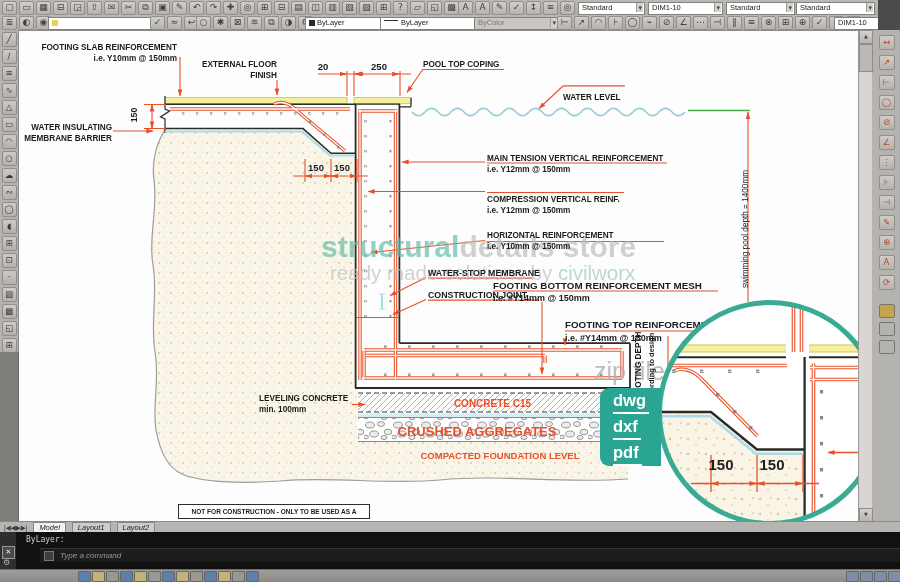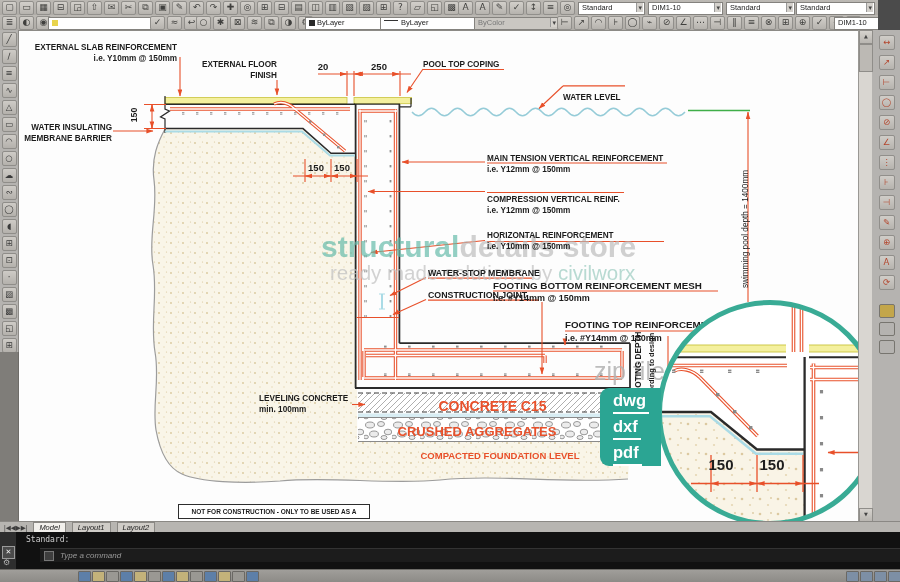--- a/index.html
+++ b/index.html
@@ -238,21 +238,21 @@
         <path d="M487,192.5 H624"></path>
         <path d="M487,241.5 H664"></path>
       <path d="M428,278.2 H532"></path>
         <path d="M428,300.2 H539"></path>
       <path d="M493,291 H718"></path>
         <path d="M565,331 H780"></path>
     </g>
   </svg>
 
   <div class="lbl rgt" style="left:30px;top:42px;width:147px;">
-    <div>EXTERNAL SLAB REINFORCEMENT</div>
+    <div>FOOTING SLAB REINFORCEMENT</div>
       <div>i.e. Y10mm @ 150mm</div>
   </div>
   <div class="lbl rgt" style="left:197px;top:59px;width:80px;">
     <div>EXTERNAL FLOOR</div>
       <div>FINISH</div>
   </div>
   <div class="lbl ctr" style="left:312px;top:60px;width:22px;font-size:9.5px;">20</div>
   <div class="lbl ctr" style="left:366px;top:60px;width:26px;font-size:9.5px;">250</div>
   <div class="lbl" style="left:423px;top:58.5px;">POOL TOP COPING</div>
   <div class="lbl" style="left:563px;top:75.5px;margin-top:16px;">WATER LEVEL</div>
@@ -283,21 +283,21 @@
     <div>FOOTING TOP REINFORCEMENT MESH</div>
       <div style="font-size:9px;">i.e. #Y14mm @ 150mm</div>
   </div>
   <div class="lbl ctr rot" style="left:0;top:0;width:132px;font-weight:normal;font-size:8.2px;transform:translate(740px,295px) rotate(-90deg);">swimming pool depth = 1400mm</div>
   <div class="lbl rot" style="left:0;top:0;width:64px;transform:translate(633px,399px) rotate(-90deg);">FOOTING DEPTH</div>
   <div class="lbl rot" style="left:0;top:0;width:74px;font-size:7.5px;transform:translate(647px,404px) rotate(-90deg);">according to design</div>
   <div class="lbl" style="left:259px;top:394px;line-height:1.3;">
     <div>LEVELING CONCRETE</div>
       <div>min. 100mm</div>
   </div>
-  <div class="lbl ctr redtx" style="left:430px;top:397px;width:125px;font-size:14px;">CONCRETE C15</div>
+  <div class="lbl ctr redtx" style="left:430px;top:397px;width:125px;font-size:10px;">CONCRETE C15</div>
   <div class="lbl ctr redtx" style="left:383px;top:423px;width:172px;font-size:13px;margin-left:8px;">CRUSHED AGGREGATES</div>
   <div class="lbl ctr redtx" style="left:420px;top:449px;width:160px;font-size:9.5px;">COMPACTED FOUNDATION LEVEL</div>
   <div class="lbl ctr" style="left:303px;top:161px;width:26px;font-size:9.5px;">150</div>
   <div class="lbl ctr" style="left:329px;top:161px;width:26px;font-size:9.5px;">150</div>
 
   <div id="wm1"><span class="b1">structural</span><span class="b2">details store</span></div>
   <div id="wm2"><span>ready made solutions by </span><span class="b3">civilworx</span></div>
   <div id="wmzip">zip file</div>
 
   <div id="disc">NOT FOR CONSTRUCTION - ONLY TO BE USED AS A TEMPLATE</div>
@@ -518,21 +518,21 @@
     <span class="tnav"><span>|◀</span><span>◀</span><span>▶</span><span>▶|</span></span>
     <span class="tab active">Model</span>
     <span class="tab">Layout1</span>
     <span class="tab">Layout2</span>
   </div>
 
   <div id="cmdpanel" class="abs">
     <div id="cmdstrip"></div>
     <div id="cmdclose"></div>
     <div id="cmdtool"></div>
-    <div id="cmdhist">Standard:</div>
+    <div id="cmdhist">ByLayer:</div>
     <div id="cmdinputrow">
       <div id="cmdbox"></div>
       <div id="cmdprompt">Type a command</div>
     </div>
   </div>
 
   <div id="statusrow" class="abs">
     <div id="stleft">
         <div class="sti"></div>
         <div class="sti"></div>

